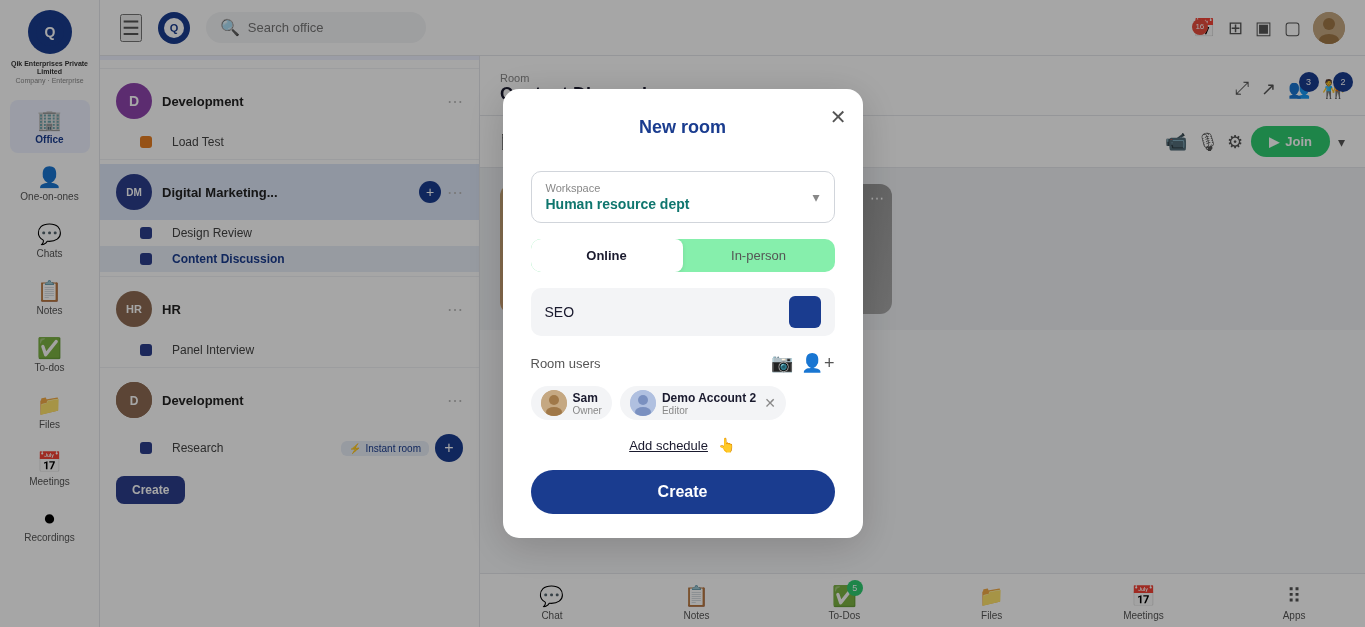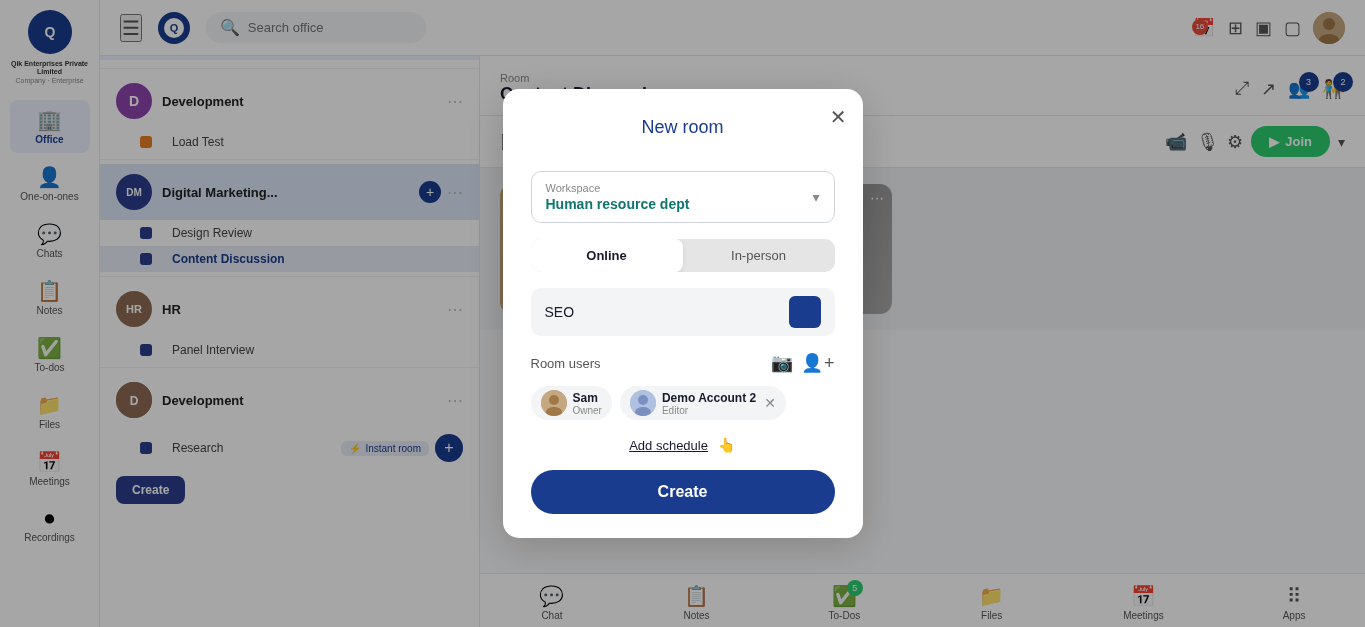--- a/index.html
+++ b/index.html
@@ -110,30 +110,30 @@
     .sch-label { font-size: 13px; font-weight: 600; color: #333; }
     .sch-icon { font-size: 18px; color: #555; }
 
     
     .modal-overlay {
       position: fixed; inset: 0; background: rgba(0,0,0,0.35); display: flex; align-items: center; justify-content: center; z-index: 100;
     }
     .modal {
       background: #fff; border-radius: 16px; width: 360px; padding: 28px 28px 24px; position: relative; box-shadow: 0 8px 40px rgba(0,0,0,0.18);
     }
-    .modal-title { font-size: 18px; font-weight: 400; color: #1a3c8f; text-align: center; margin-bottom: 33px; }
+    .modal-title { font-size: 18px; font-weight: 700; color: #1a3c8f; text-align: center; margin-bottom: 33px; }
     .modal-close { position: absolute; top: 16px; right: 16px; font-size: 20px; cursor: pointer; color: #555; border: none; background: none; }
     .workspace-select {
       width: 100%; border: 1.5px solid #d1d5db; border-radius: 10px; padding: 10px 14px; font-size: 13px; display: flex; flex-direction: column; cursor: pointer; margin-bottom: 16px; position: relative;
     }
     .workspace-select .ws-label { font-size: 11px; color: #888; margin-bottom: 2px; }
     .workspace-select .ws-value { font-size: 14px; font-weight: 600; color: #0f766e; }
     .workspace-select .ws-arrow { position: absolute; right: 14px; top: 50%; transform: translateY(-50%); color: #888; font-size: 14px; }
     .mode-toggle {
-      display: flex; background: #e5e5e5; border-radius: 10px; margin-bottom: 16px; overflow: hidden;
+      display: flex; background: #86efac; border-radius: 10px; margin-bottom: 16px; overflow: hidden;
     }
     .mode-btn {
       flex: 1; padding: 9px; text-align: center; font-size: 13px; cursor: pointer; border: none; background: transparent; font-weight: 400; color: #555;
     }
     .mode-btn.active { background: #fff; font-weight: 700; color: #1a1a2e; border-radius: 8px; box-shadow: 0 1px 4px rgba(0,0,0,0.1); }
     .room-input-row {
       display: flex; align-items: center; background: #f3f4f6; border-radius: 10px; padding: 8px 14px; margin-bottom: 16px; gap: 10px;
     }
     .room-input-row input { flex: 1; border: none; background: transparent; outline: none; font-size: 14px; color: #1a1a2e; }
     .color-box { width: 32px; height: 32px; background: #1a3c8f; border-radius: 6px; cursor: pointer; }

